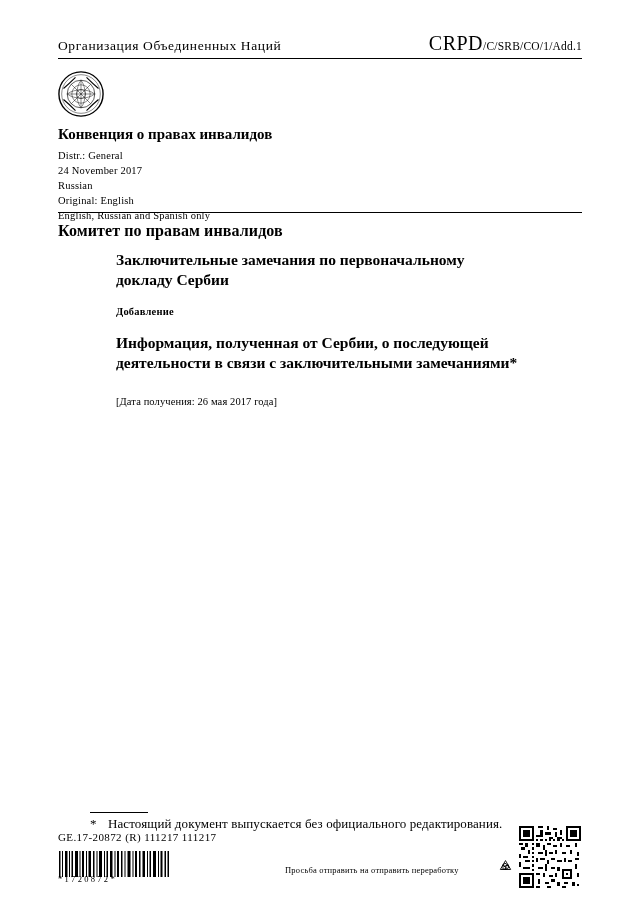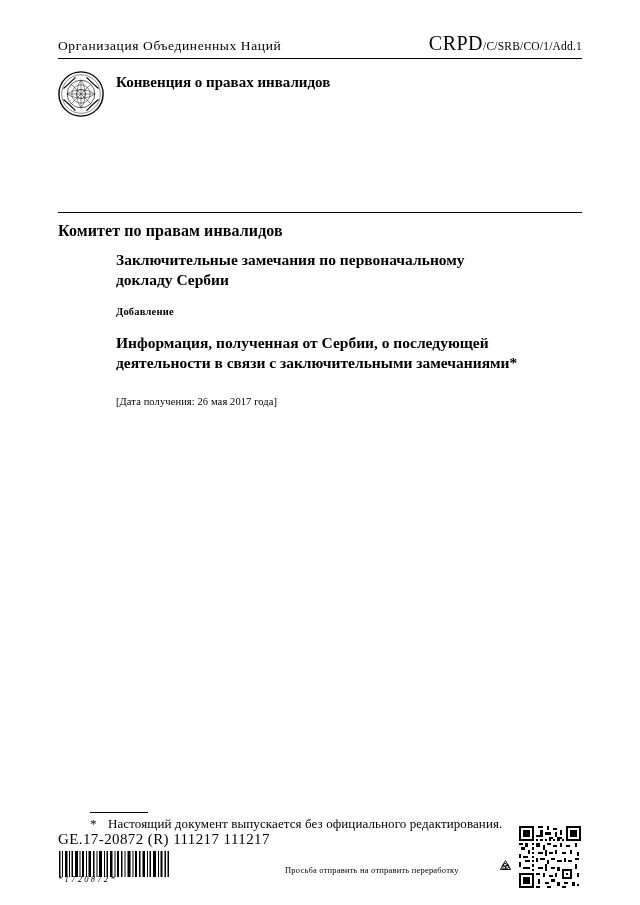--- a/index.html
+++ b/index.html
@@ -52,20 +52,21 @@
     letter-spacing: 0.5px;
   }
   .symbol .sym-rest {
     font-size: 11.5px;
     letter-spacing: 0.2px;
   }
 
   .body-row {
     display: flex;
     margin-top: 10px;
+    flex-direction: column;
   }
   .emblem-cell {
     width: 58px;
     flex: none;
     padding-top: 2px;
   }
   .emblem {
     width: 46px;
     height: 46px;
   }
@@ -163,39 +164,38 @@
   .footnote .star {
     display: inline-block;
     width: 18px;
   }
 
   
   .jobnum {
     position: absolute;
     left: 58px;
     top: 831px;
-    font-size: 15px;
+    font-size: 11px;
     letter-spacing: 0.4px;
     white-space: nowrap;
   }
   .barcode {
     position: absolute;
     left: 58px;
     top: 851px;
     width: 112px;
     height: 26px;
   }
   .barcode-text {
     position: absolute;
     left: 58px;
     top: 874px;
     font-size: 8.5px;
     letter-spacing: 2.3px;
     white-space: nowrap;
-    font-style: italic;
   }
   .recycle-note {
     position: absolute;
     left: 285px;
     top: 865px;
     font-size: 8.5px;
     letter-spacing: 0.2px;
     white-space: nowrap;
   }
   .recycle-icon {
@@ -243,20 +243,27 @@
           <path d="M50 20 C 38 35, 38 65, 50 80 C 62 65, 62 35, 50 20 Z" fill="none" stroke="#000" stroke-width="1"></path>
           <path d="M20 50 C 35 38, 65 38, 80 50 C 65 62, 35 62, 20 50 Z" fill="none" stroke="#000" stroke-width="1"></path>
           <path d="M12 38 C 24 28, 30 22, 38 14 M12 62 C 24 72, 30 78, 38 86 M88 38 C 76 28, 70 22, 62 14 M88 62 C 76 72, 70 78, 62 86" fill="none" stroke="#000" stroke-width="2.4"></path>
         </svg>
       </div>
 
       <div class="title-cell">
         <div class="conv-title">Конвенция о правах инвалидов</div>
       </div>
 
+      <div class="distr-cell">
+        <div>Distr.: General</div>
+        <div>24 November 2017</div>
+        <div>Russian</div>
+        <div>Original: English</div>
+        <div>English, Russian and Spanish only</div>
+      </div>
 
     </div>
   </div>
 
   <div class="rule-main"></div>
 
   <div class="committee">Комитет по правам инвалидов</div>
 
   <div class="content">
     <div class="doc-title">Заключительные замечания по первоначальному докладу Сербии</div>

